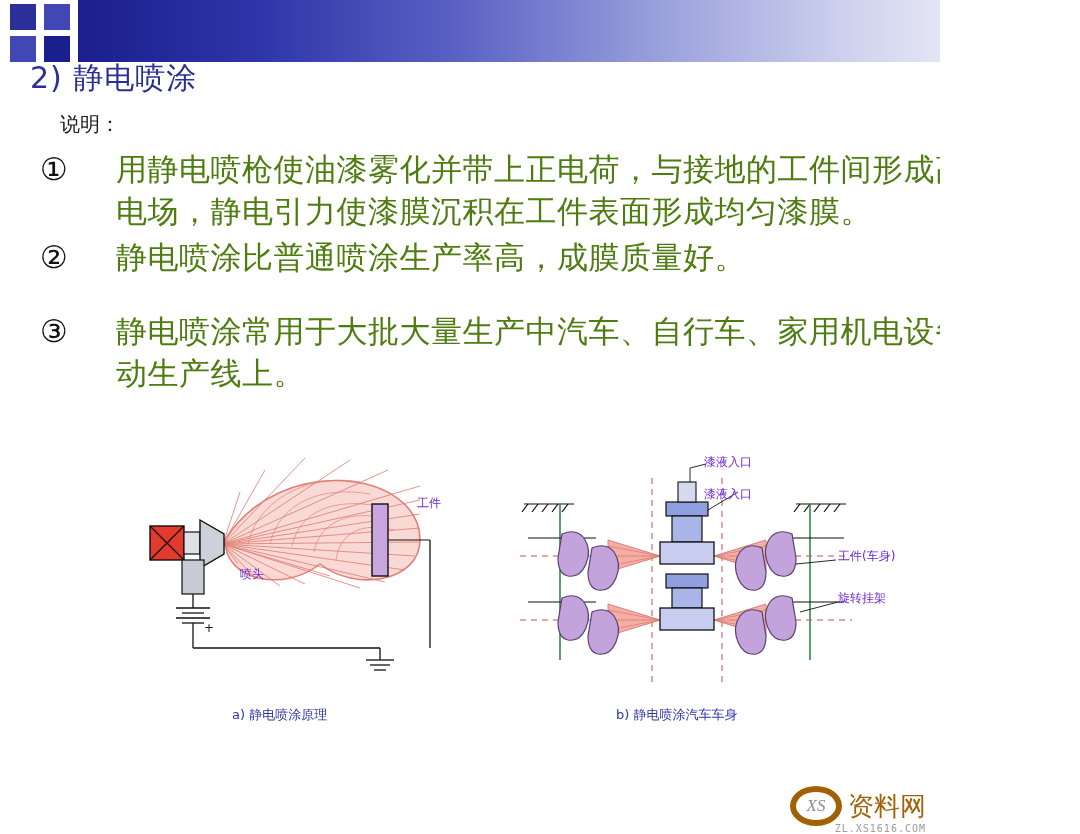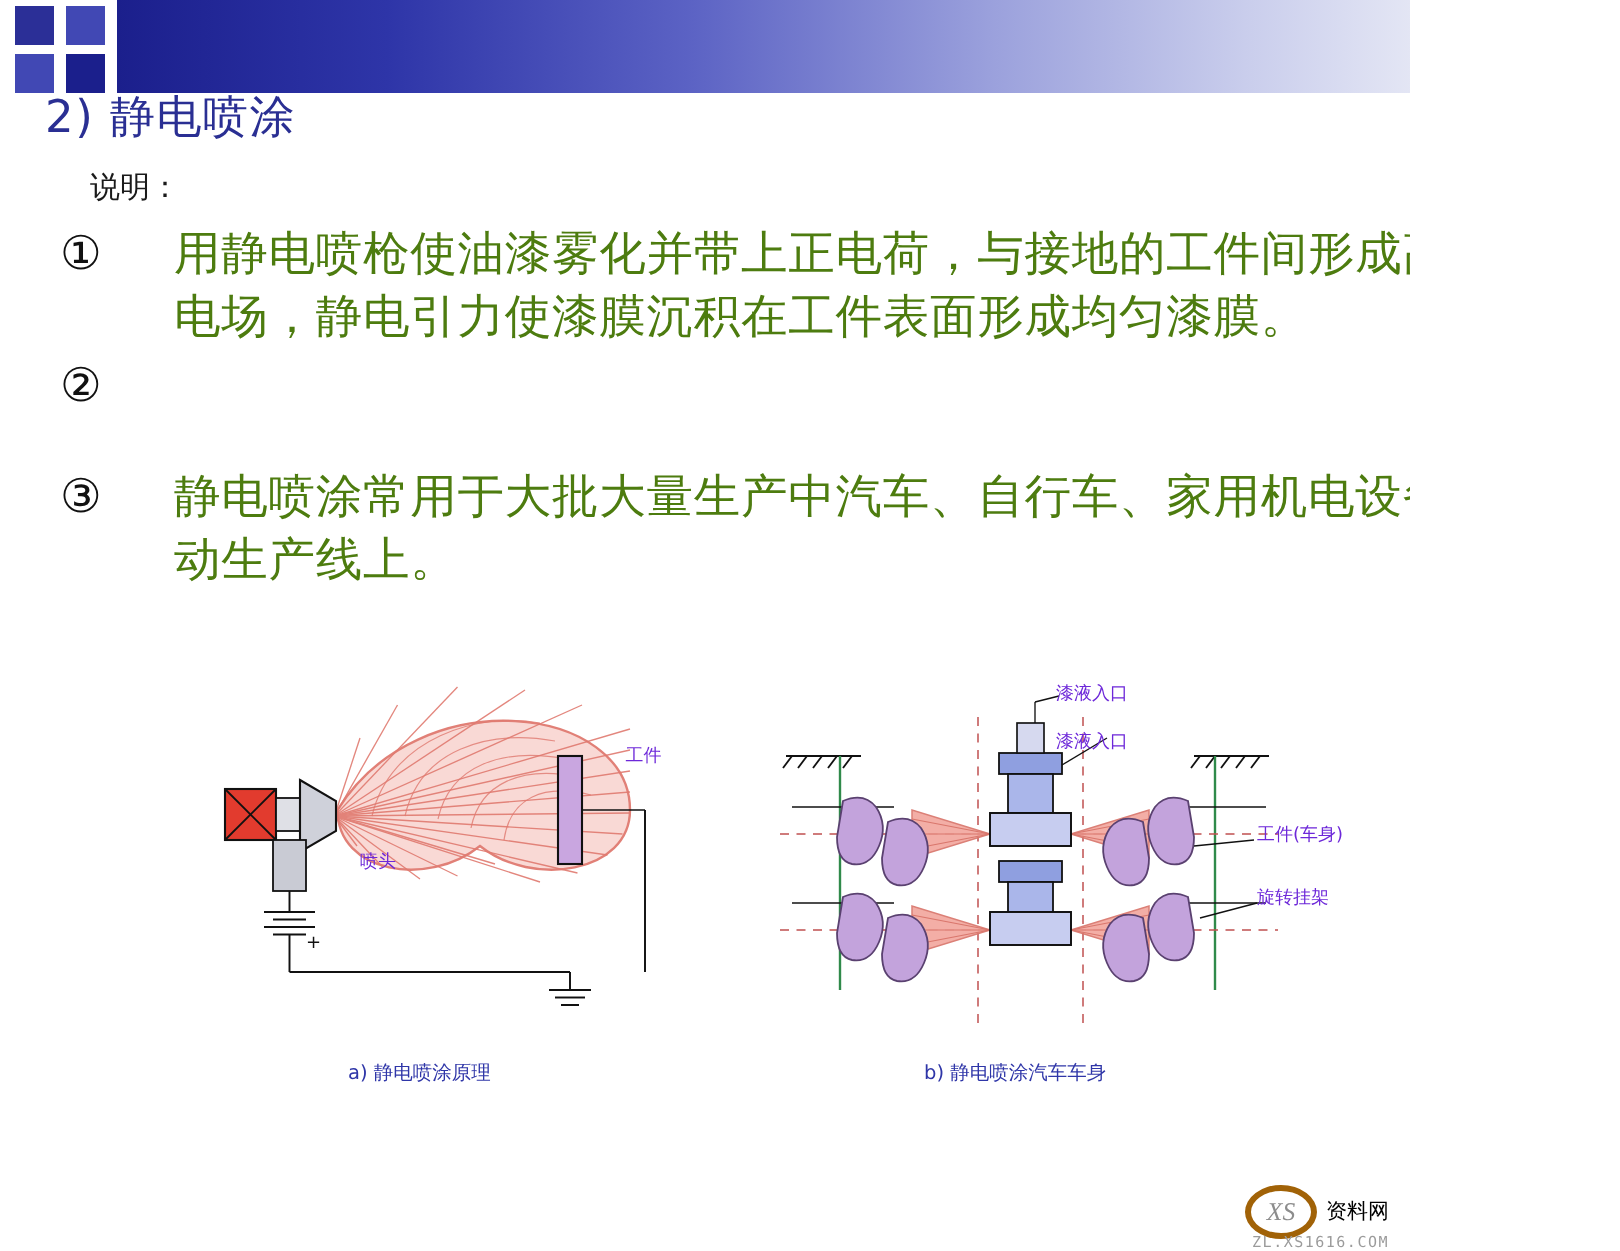--- a/index.html
+++ b/index.html
@@ -135,32 +135,32 @@
   .watermark {
     position: absolute;
     right: 14px;
     bottom: 8px;
     display: flex;
     align-items: center;
     gap: 6px;
   }
   .wm-circle {
     width: 40px; height: 28px;
-    border: 4px solid #a16207;
+    border: 6px solid #a16207;
     border-radius: 50%;
     display: flex; align-items: center; justify-content: center;
     font-family: "Liberation Serif", serif;
     font-style: italic;
     font-size: 17px;
     color: #8d8d8d;
   }
   .wm-text {
     font-family: Liberation Mono, monospace;
-    font-size: 14px;
-    color: #000000;
+    font-size: 26px;
+    color: #a16207;
   }
   .wm-url {
     position: absolute;
     right: 14px;
     bottom: 0px;
     font-family: "DejaVu Sans Mono", monospace;
     font-size: 10px;
     color: #9b9b9b;
     letter-spacing: 1px;
   }
@@ -187,20 +187,21 @@
 
   <div class="body-list">
 
     <div class="list-item">
       <div class="list-marker">①</div>
       <div class="list-text">用静电喷枪使油漆雾化并带上正电荷，与接地的工件间形成高压静电场，静电引力使漆膜沉积在工件表面形成均匀漆膜。</div>
     </div>
 
     <div class="list-item">
       <div class="list-marker">②</div>
+      <div class="list-text">静电喷涂比普通喷涂生产率高，成膜质量好。</div>
     </div>
 
     <div class="gap-item"></div>
 
     <div class="list-item">
       <div class="list-marker">③</div>
       <div class="list-text">静电喷涂常用于大批大量生产中汽车、自行车、家用机电设备的自动生产线上。</div>
     </div>
 
   </div>

